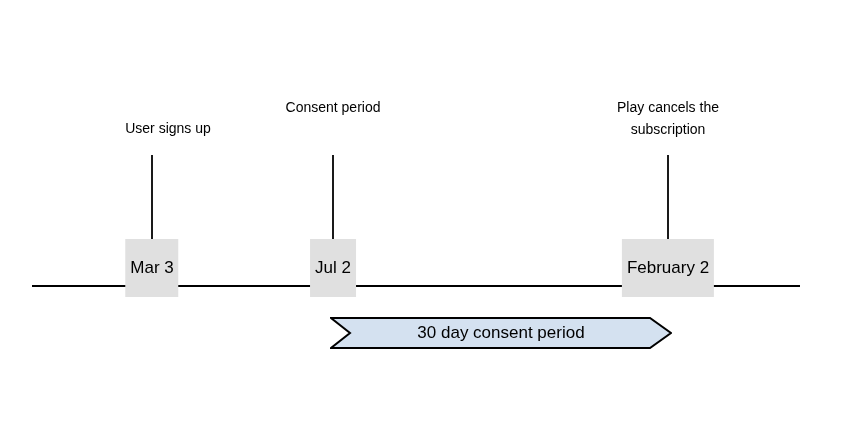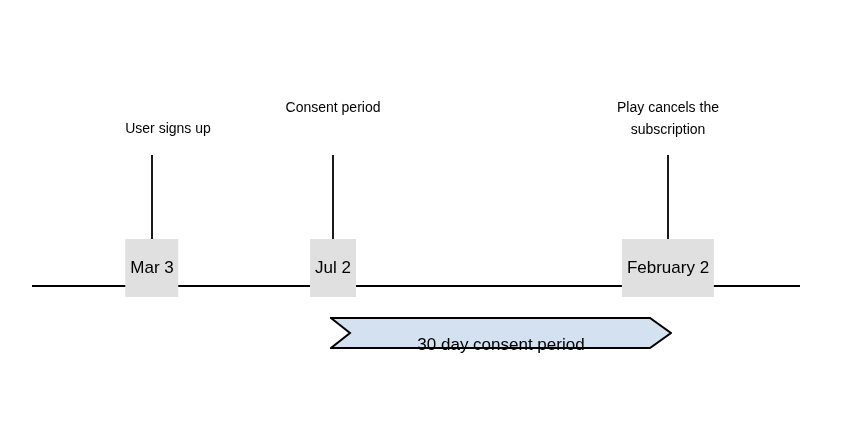--- a/index.html
+++ b/index.html
@@ -76,21 +76,21 @@
     height: 32px;
   }
   .banner svg {
     display: block;
     width: 342px;
     height: 32px;
   }
   .banner-label {
     position: absolute;
     left: 0;
-    top: 12px;
+    top: 0;
     width: 342px;
     height: 32px;
     display: flex;
     align-items: center;
     justify-content: center;
     font-size: 17px;
     color: #000000;
     white-space: nowrap;
   }
 </style>

